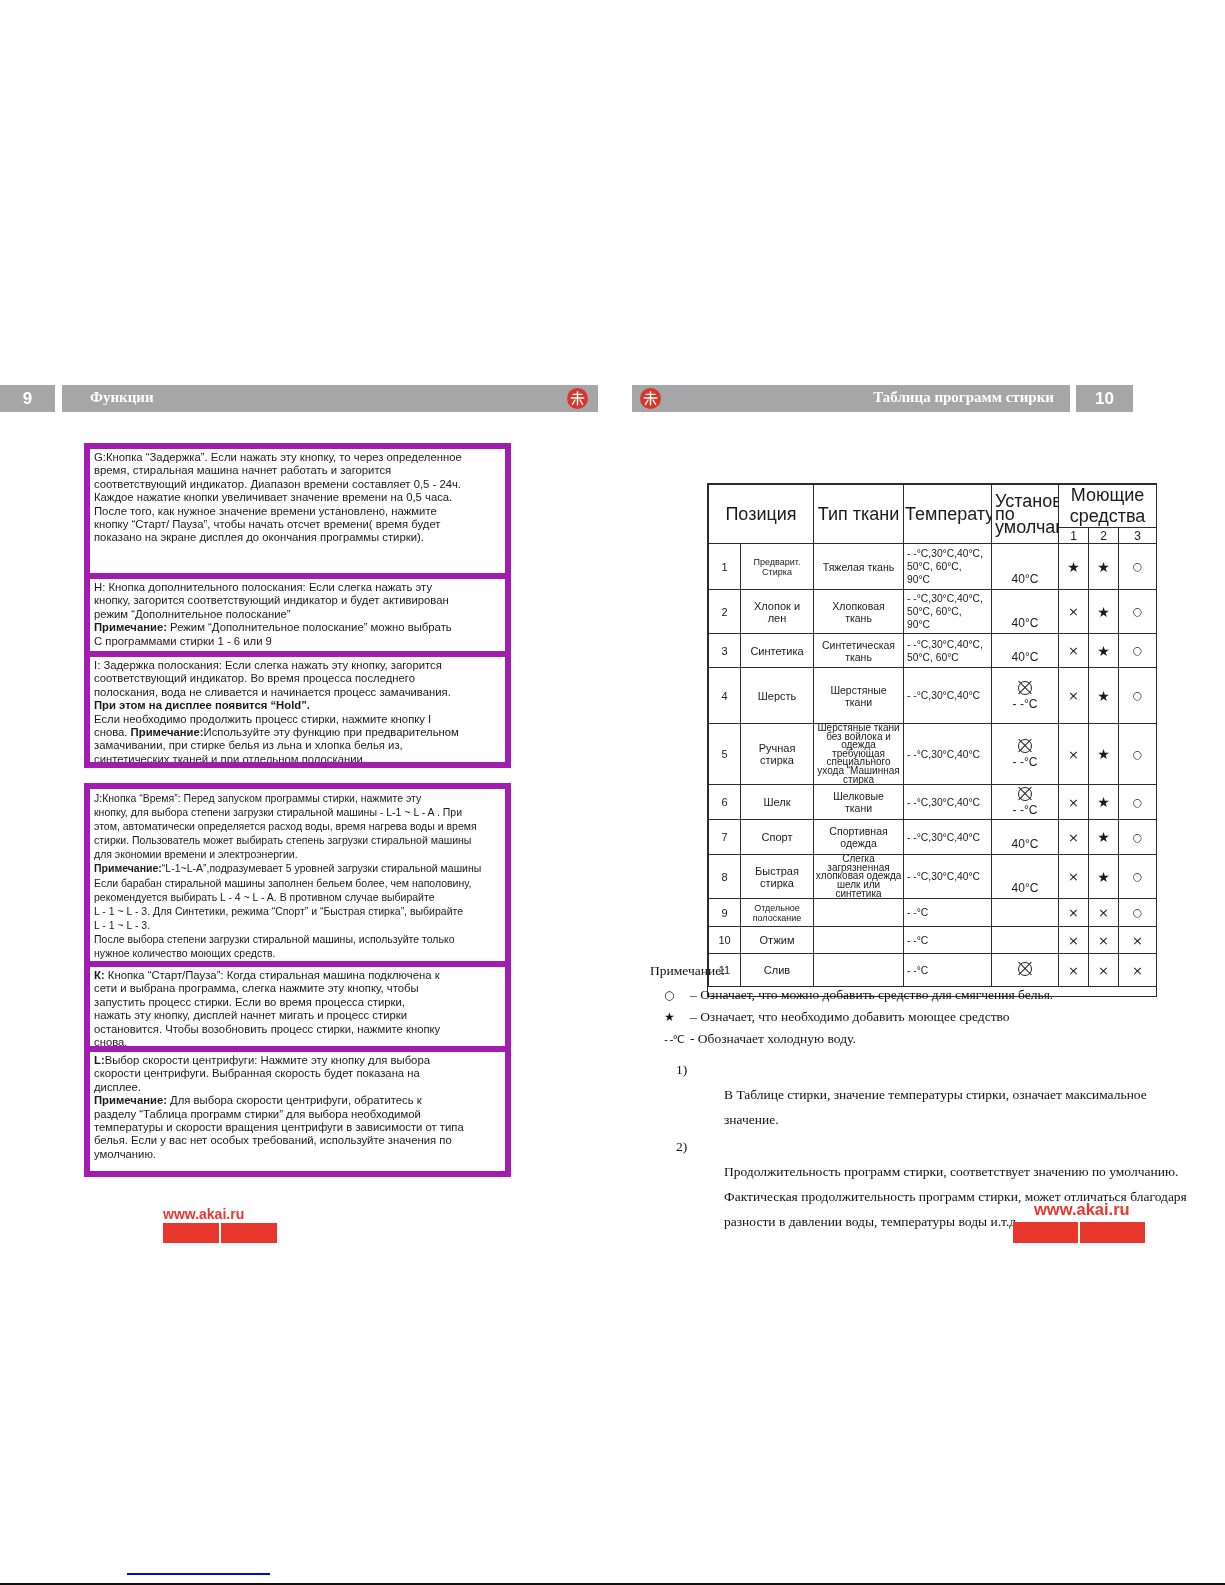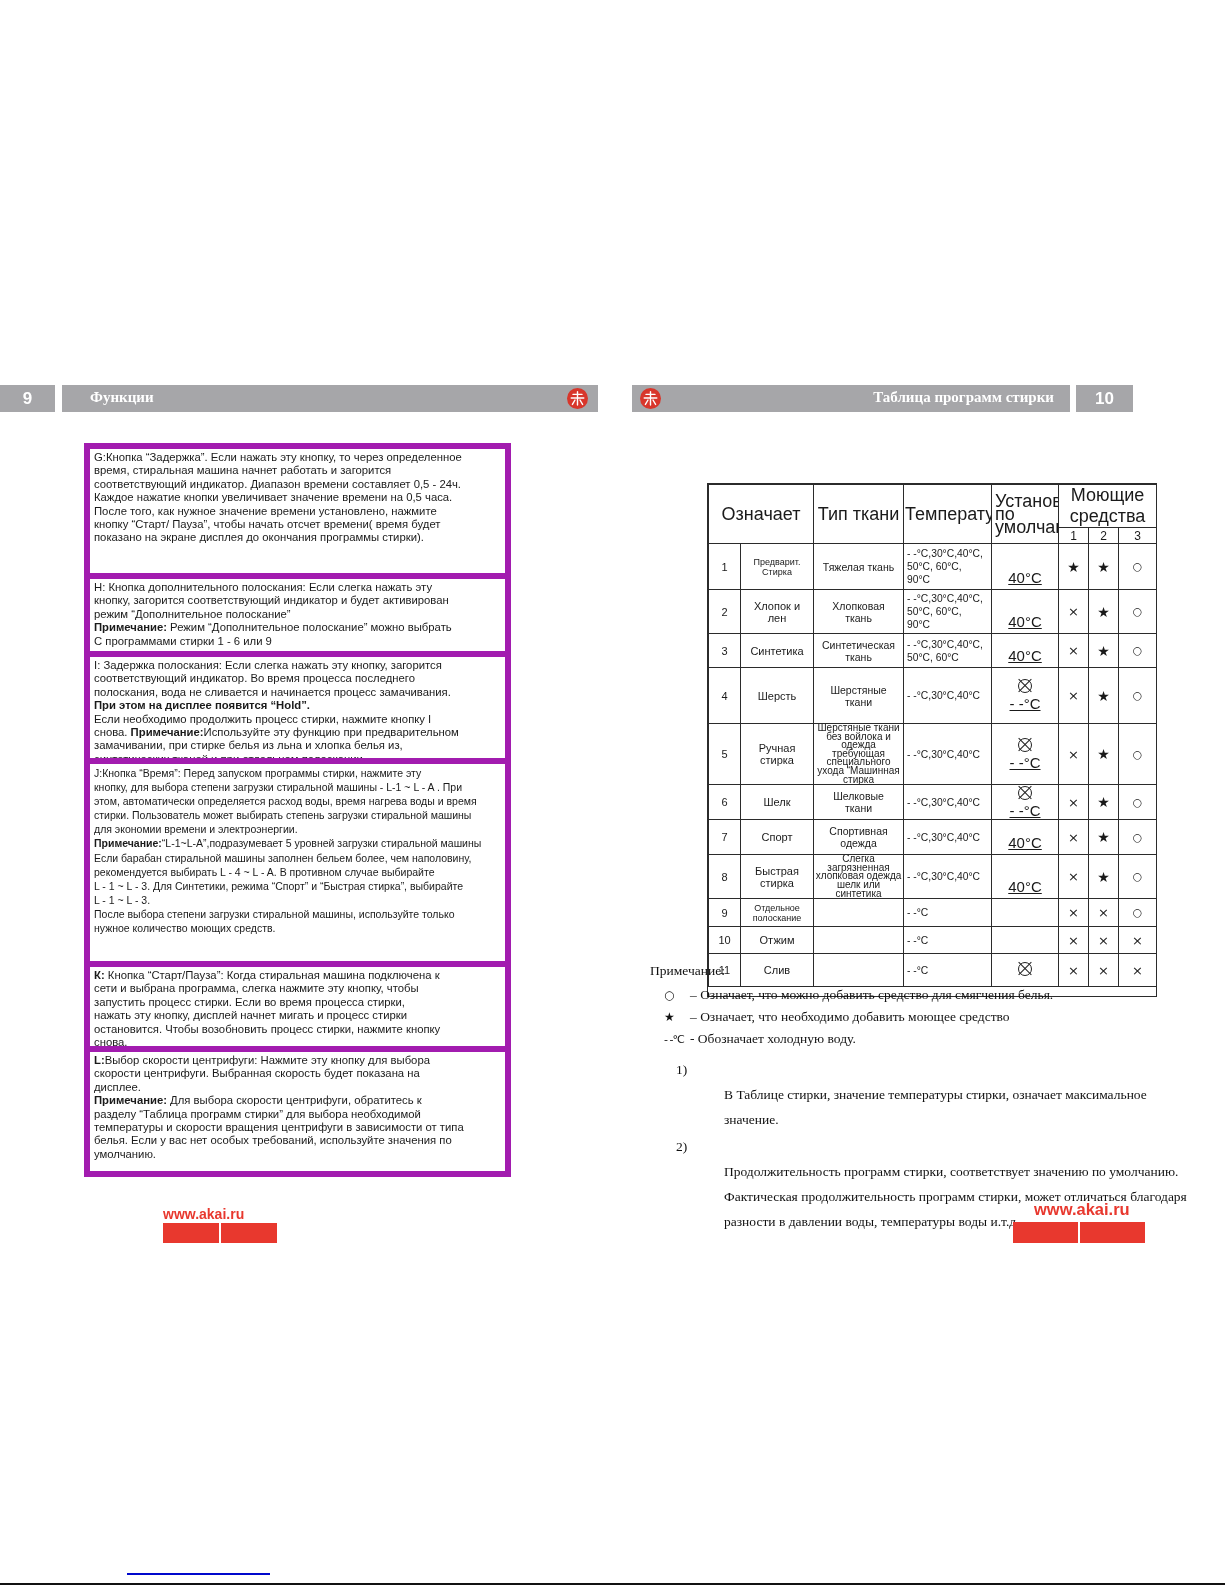--- a/index.html
+++ b/index.html
@@ -19,39 +19,39 @@
   #bar-right .bar-title{right:16px;}
   .logo{position:absolute;top:3px;width:21px;height:21px;border-radius:50%;
        background:#d8362b;}
   #bar-left .logo{right:10px;}
   #bar-right .logo{left:8px;}
   .logo svg{position:absolute;left:3px;top:3px;}
   
   .block{position:absolute;left:84px;width:407px;border:6px solid #a21caf;
        padding:2px 4px;font-size:11.3px;line-height:13.4px;overflow:hidden;
        background:#fff;}
-  .block.dense{font-size:10.5px;line-height:14.1px;}
+  .block.dense{font-size:10.5px;line-height:14.1px;margin-top:25px;}
   .block .b{font-weight:bold;}
   
   #table-wrap{position:absolute;left:707px;top:483px;width:448px;
        border:1px solid #2b2b2b;padding-bottom:9px;}
   table{border-collapse:collapse;table-layout:fixed;width:100%;}
   td,th{border:1px solid #2b2b2b;padding:0 1px;text-align:center;
        font-weight:normal;font-size:11px;overflow:hidden;}
   thead th{font-size:18px;}
   thead .sub th{font-size:12px;}
   .c-num{font-size:11px;}
   .c-name{font-size:11px;}
   .c-name.small{font-size:9px;}
   .c-fabric{font-size:10.5px;}
   .c-fabric.tiny{font-size:10px;line-height:8.6px;}
   .c-temp{font-size:10.3px;text-align:left;padding-left:3px;line-height:13px;}
   .c-def{font-size:10.5px;}
   .c-def.vbottom{vertical-align:bottom;padding-bottom:3px;}
-  .def-text{font-size:15px;text-decoration:underline;}
+  .def-text{font-size:12px;}
   .c-det{font-family:"DejaVu Sans",sans-serif;}
   .sym-star{font-size:14px;}
   .sym-circle{font-size:11px;}
   .sym-cross{font-size:13px;}
   .hdr-default{text-align:left;padding-left:3px;line-height:13px;}
   .no-spin{position:relative;display:inline-block;width:12px;height:12px;
        border:1px solid #222;border-radius:50%;}
   .no-spin::before,.no-spin::after{content:"";position:absolute;left:-3px;
        right:-3px;top:5px;border-top:1px solid #222;}
   .no-spin::before{transform:rotate(45deg);}
@@ -139,21 +139,21 @@
         <col style="width:73px">
         <col style="width:90px">
       <col style="width:88px">
         <col style="width:67px">
         <col style="width:30px">
       <col style="width:30px">
         <col style="width:38px">
     </colgroup>
     <thead>
       <tr style="height:28px">
-        <th colspan="2" rowspan="2">Означает</th>
+        <th colspan="2" rowspan="2">Позиция</th>
         <th rowspan="2">Тип ткани</th>
         <th rowspan="2">Температура</th>
         <th rowspan="2" class="hdr-default" id="hdr-default">Установки<br>по<br>умолчанию</th>
         <th colspan="3" id="hdr-detergent">Моющие<br>средства</th>
       </tr>
       <tr class="sub" style="height:16px">
         <th>1</th>
         <th>2</th>
         <th>3</th>
       </tr>

